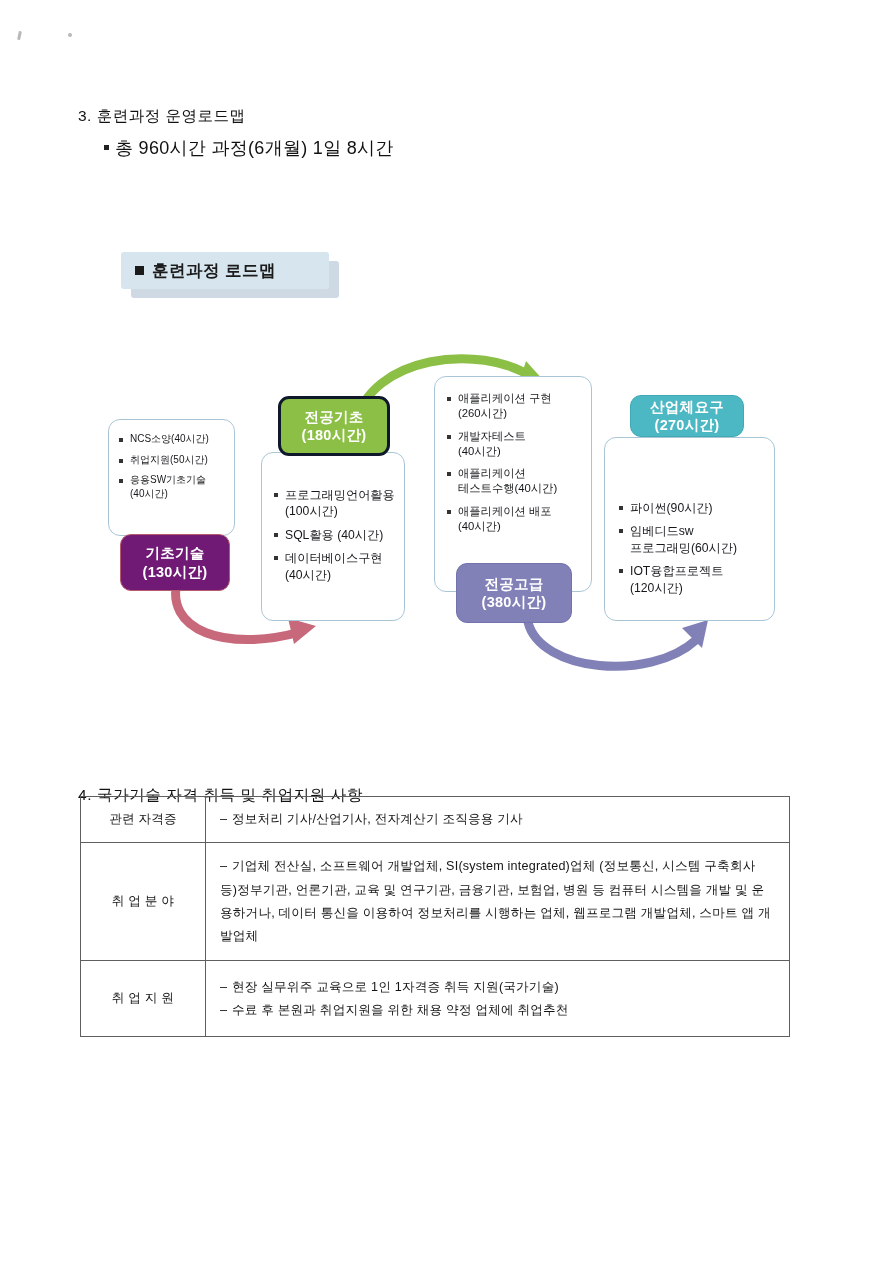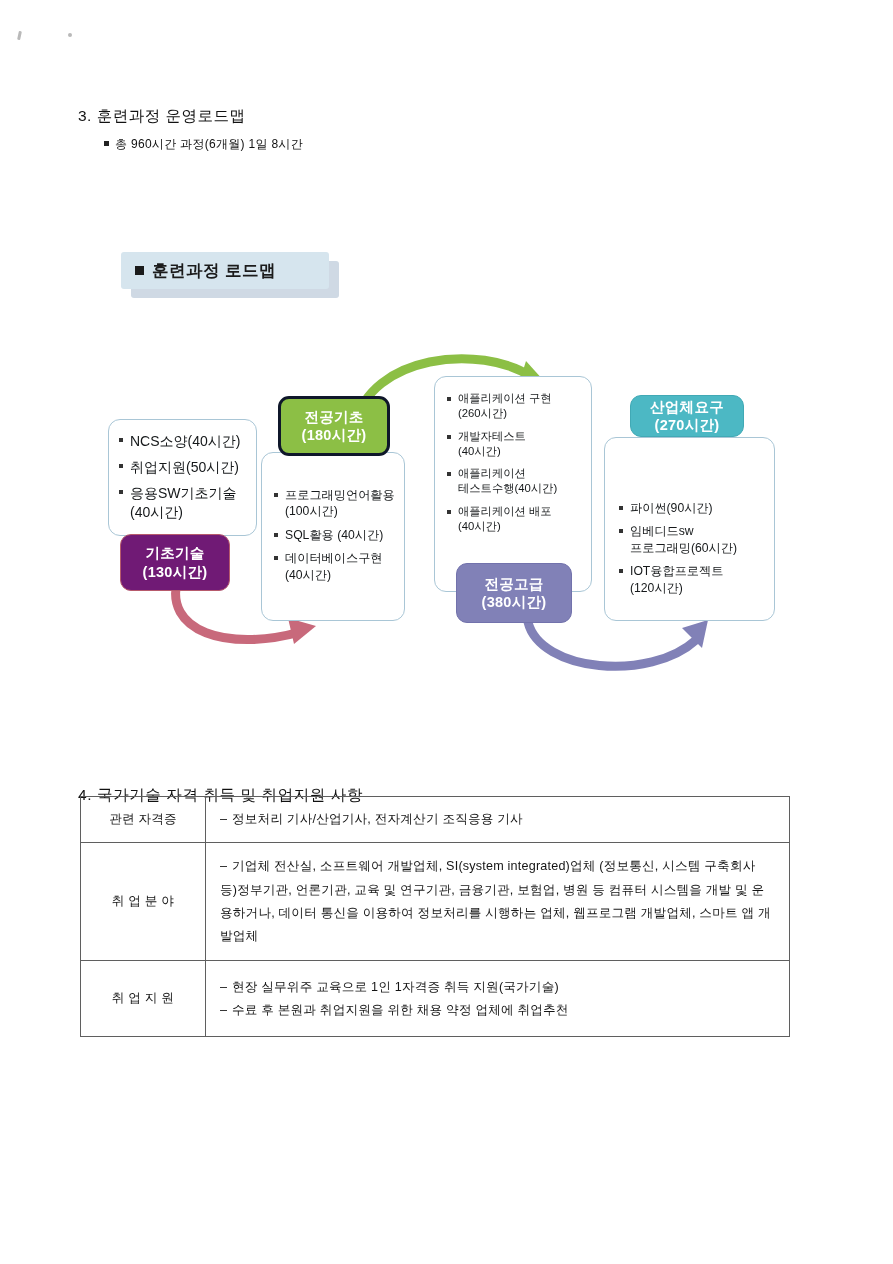--- a/index.html
+++ b/index.html
@@ -31,21 +31,21 @@
     left: 78px;
     top: 106px;
     font-size: 15.5px;
     letter-spacing: 0.5px;
     color: #111;
   }
   .sec3-bullet {
     position: absolute;
     left: 104px;
     top: 136px;
-    font-size: 12px;
+    font-size: 18px;
     letter-spacing: 0.3px;
     color: #111;
   }
   .sec3-bullet .dot {
     display: inline-block;
     width: 5px; height: 5px;
     background: #222;
     vertical-align: middle;
     margin-right: 6px;
     margin-bottom: 3px;
@@ -118,25 +118,25 @@
     top: 6px;
     width: 4px;
     height: 4px;
     background: #333;
   }
 
   
   #card-basic-list {
     left: 108px;
     top: 419px;
-    width: 149px;
+    width: 127px;
     height: 117px;
     border: 1.3px solid #a9c6d6;
     padding: 12px 6px 8px 10px;
-    font-size: 14px;
+    font-size: 10px;
     color: #15181a;
   }
 
   
   #card-major-basic-list {
     left: 261px;
     top: 452px;
     width: 144px;
     height: 169px;
     border: 1.3px solid #a9c6d6;

